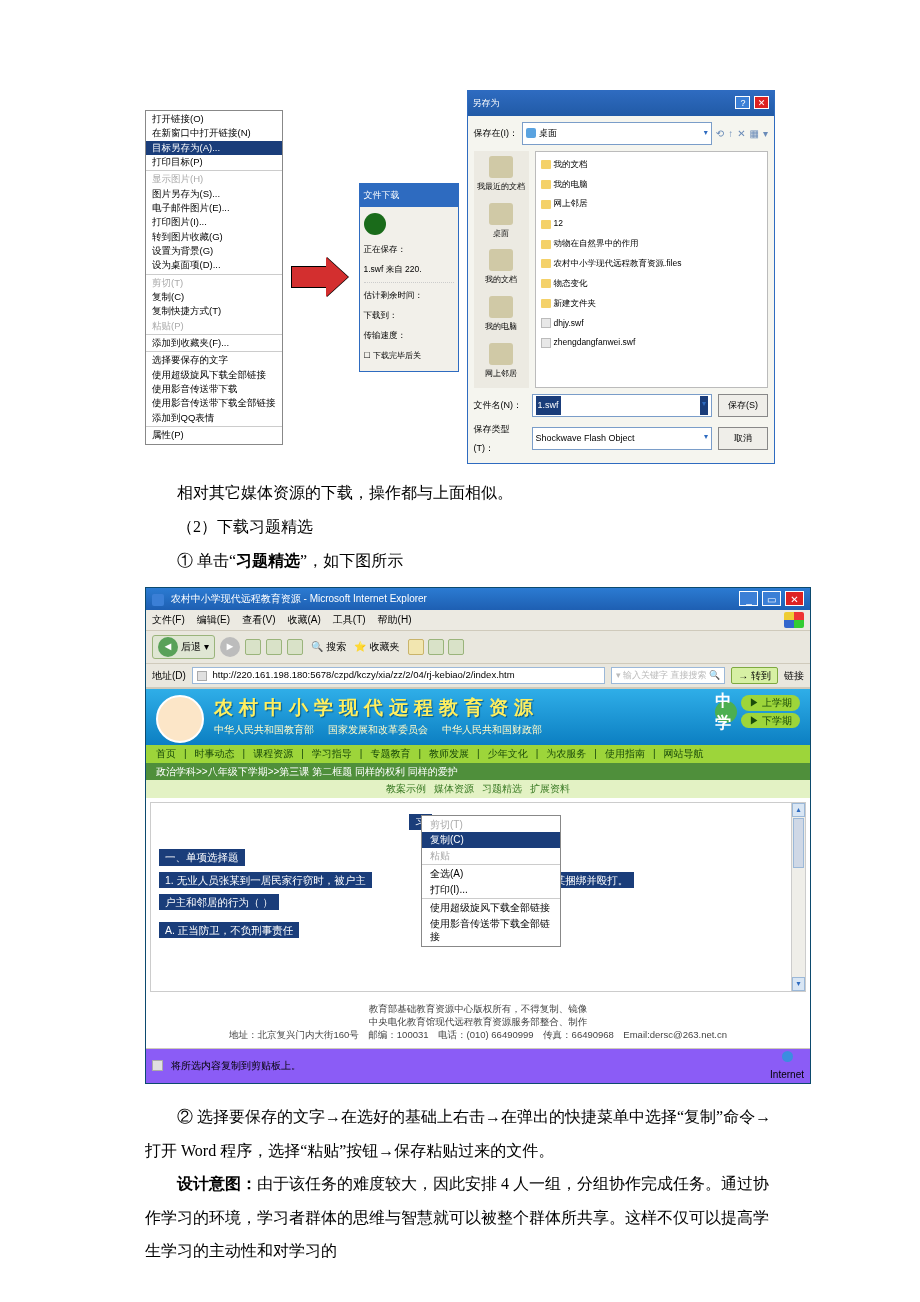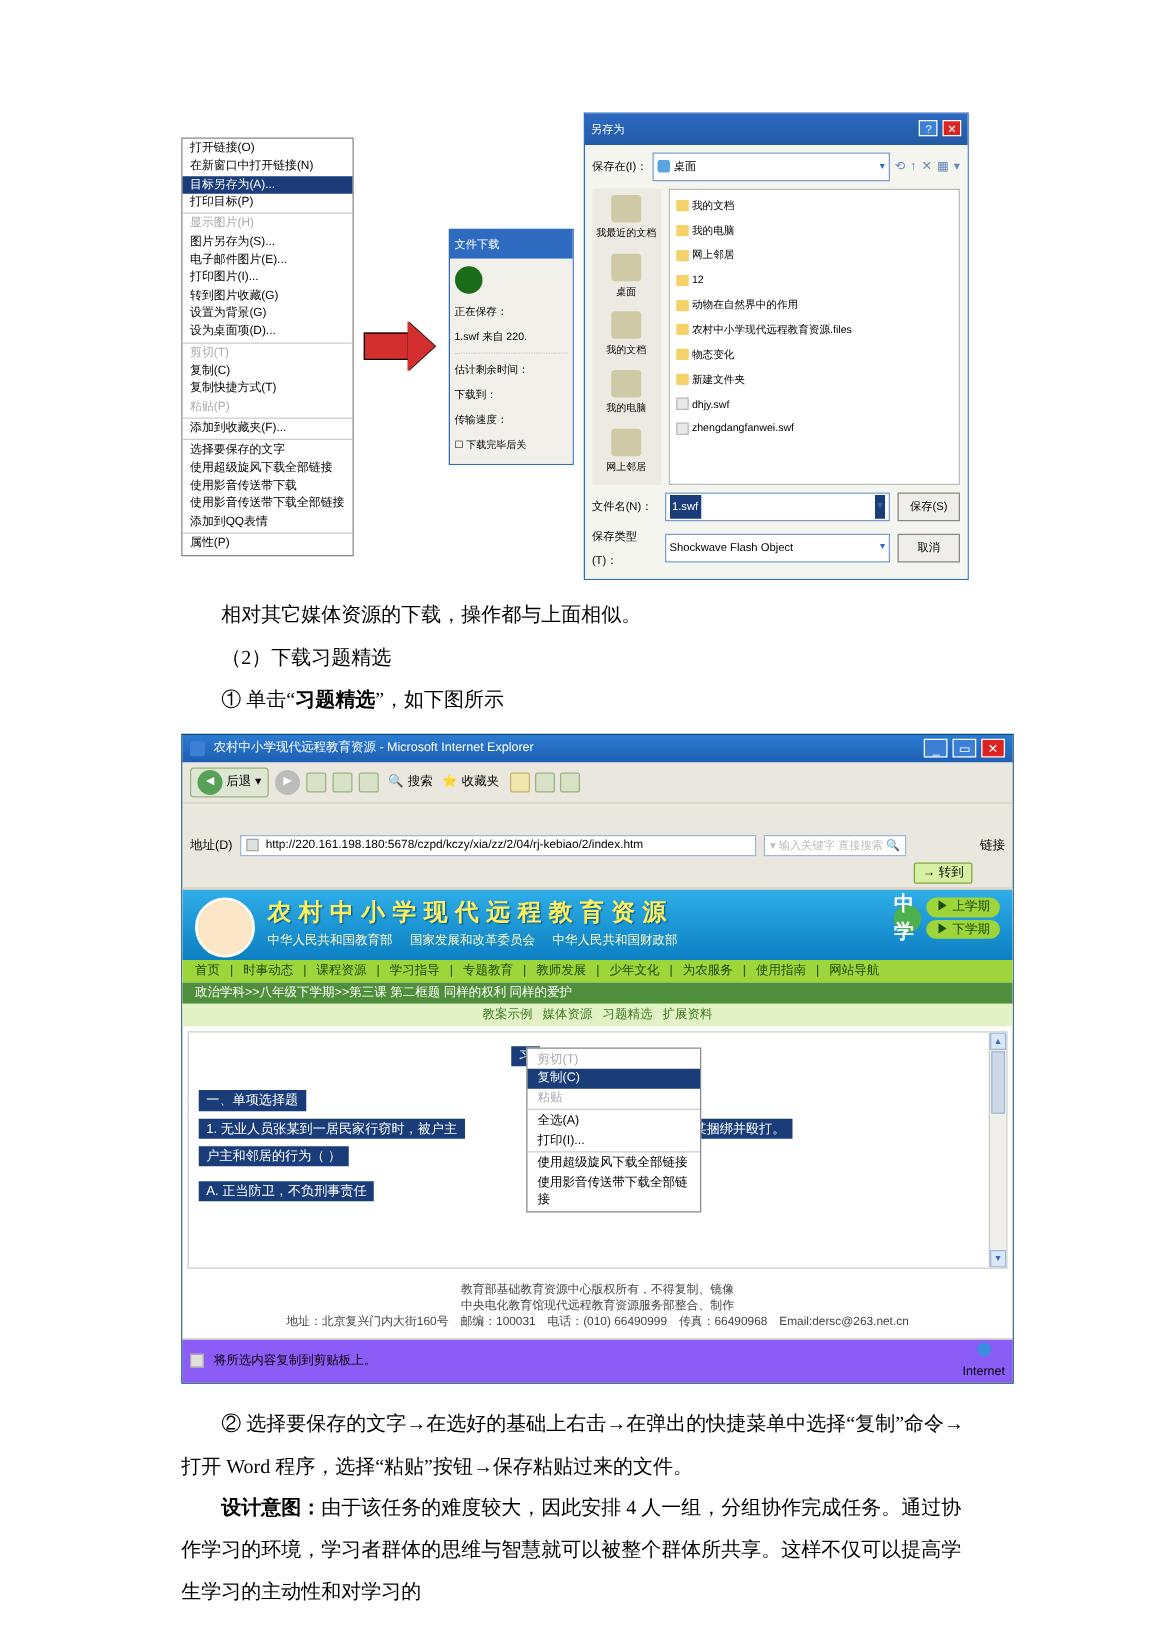--- a/index.html
+++ b/index.html
@@ -307,21 +307,20 @@
     border: 1px solid #9bb8d8;
     padding: 1px 4px;
     color: #bbb;
     font-size: 9px;
   }
   .br-addr .go {
     background: #d7f0a4;
     border: 1px solid #7ea940;
     padding: 1px 6px;
     border-radius: 2px;
-    margin-top: 44px;
   }
   .pg {
     background: #fff;
     border-top: 1px solid #cfcabb;
   }
   .banner {
     background: linear-gradient(180deg,#2faee8,#0c7fc2);
     color: #fff;
     padding: 6px 10px 2px 10px;
     display: flex;
@@ -644,20 +643,29 @@
       <span>
         <span style="display:inline-block;width:12px;height:12px;background:#3b7fd6;border-radius:2px;margin-right:4px;vertical-align:middle"></span>
         <span>农村中小学现代远程教育资源 - Microsoft Internet Explorer</span>
       </span>
       <span class="wbtns">
         <span>_</span>
         <span>▭</span>
         <span class="close">✕</span>
       </span>
     </div>
+    <div class="br-menu" id="br-menu">
+    <span>文件(F)</span>
+        <span>编辑(E)</span>
+        <span>查看(V)</span>
+        <span>收藏(A)</span>
+        <span>工具(T)</span>
+        <span>帮助(H)</span>
+        <span class="winflag"></span>
+      </div>
     <div class="br-tool">
       <span class="nav">
         <span class="back">
           <span class="circ">◄</span>
           <span>后退</span> ▾
         </span>
         <span class="circ fwd">►</span>
         <span class="ico" style="background:#d9e2c8;border:1px solid #9ab47b;border-radius:2px"></span>
         <span class="ico" style="background:#d9e2c8;border:1px solid #9ab47b;border-radius:2px"></span>
         <span class="ico" style="background:#d9e2c8;border:1px solid #9ab47b;border-radius:2px"></span>

